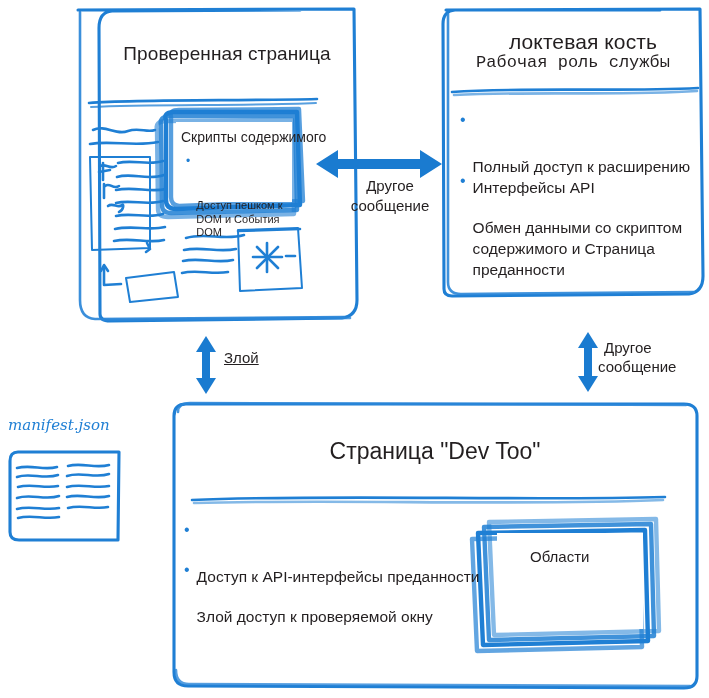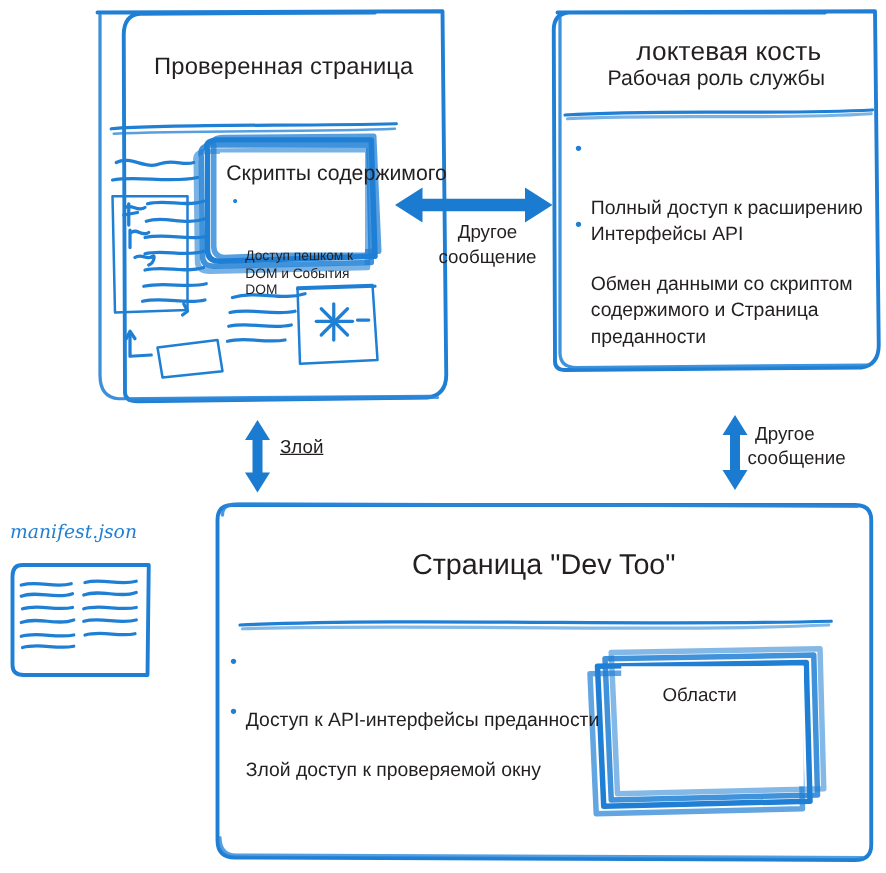--- a/index.html
+++ b/index.html
@@ -41,20 +41,21 @@
     text-align: center;
     color: #231f20;
   }
   .panel-title-lg {
     font-size: 21px;
   }
   .panel-subtitle {
     font-size: 17px;
     text-align: center;
     color: #231f20;
+    font-family: Liberation Mono, monospace;
   }
   .bullet-row {
     position: absolute;
     display: flex;
     align-items: flex-start;
   }
   .bullet-dot {
     color: #1f7fd4;
     font-size: 16px;
     line-height: 17px;
@@ -70,21 +71,21 @@
     font-size: 15.5px;
     line-height: 21px;
     color: #231f20;
     margin-top: 45px;
   }
   .bullet-text.sm {
     font-size: 11px;
     line-height: 13.5px;
   }
   .inner-box-title {
-    font-size: 17px;
+    font-size: 14px;
     color: #231f20;
   }
   .arrow-label {
     font-size: 15px;
     line-height: 19px;
     color: #231f20;
     text-align: center;
   }
   .arrow-label.left {
     text-align: left;

